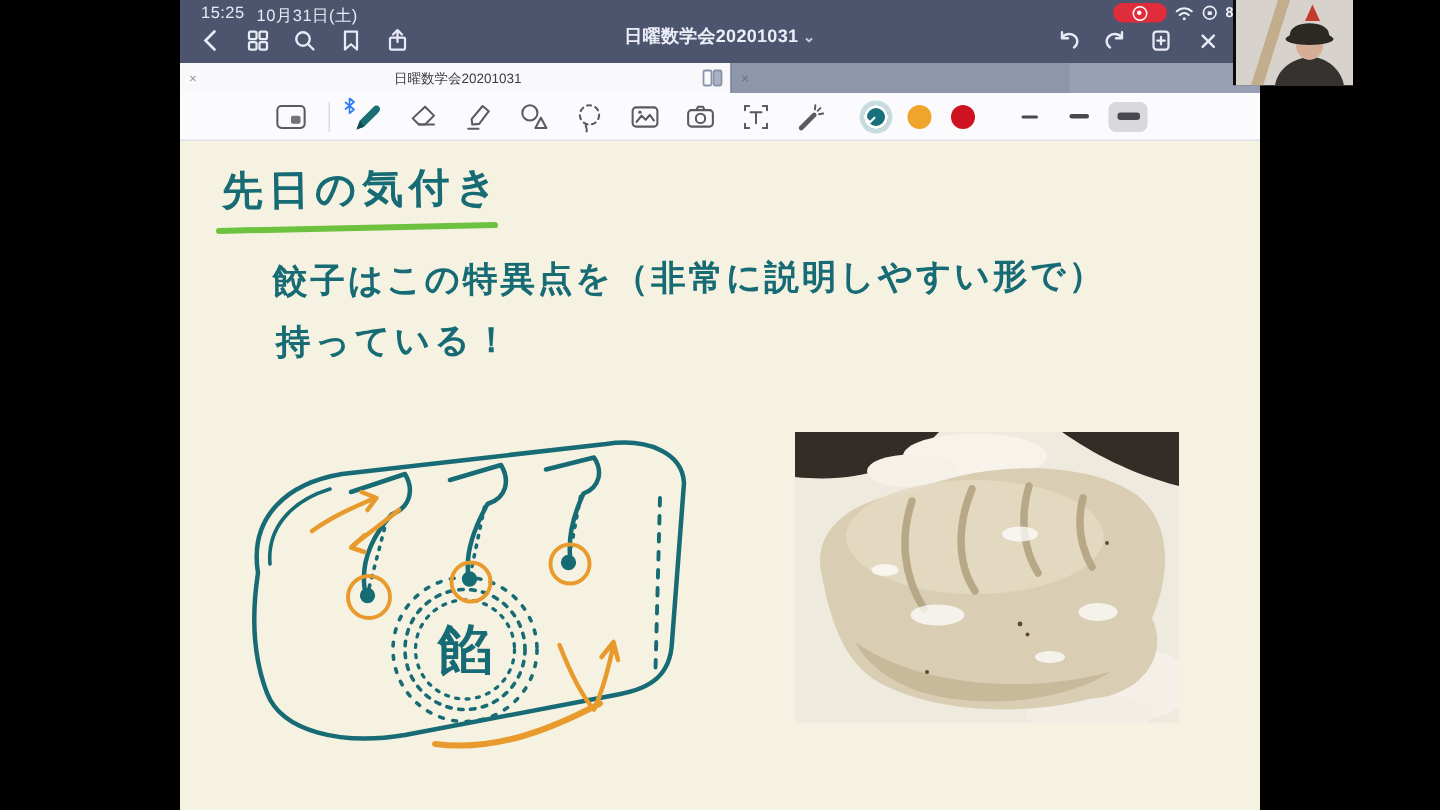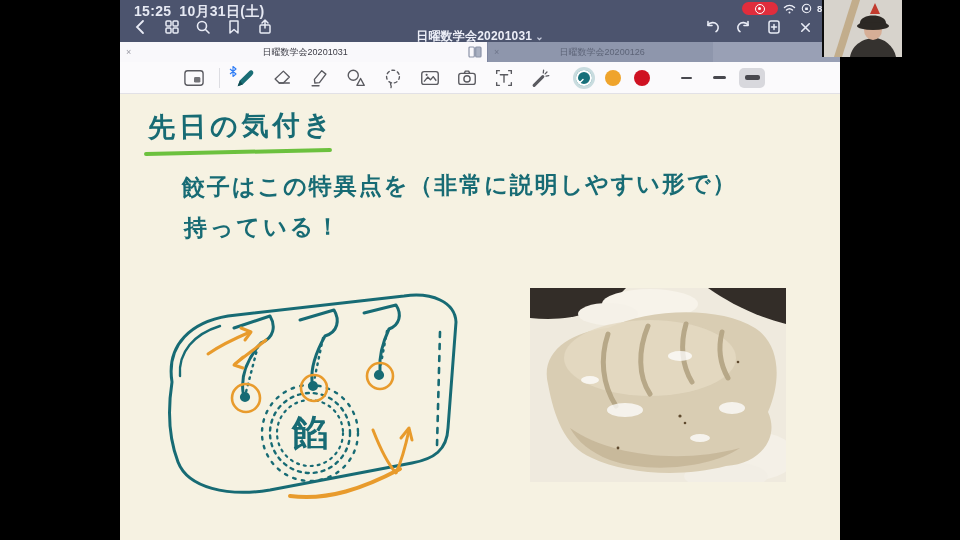--- a/index.html
+++ b/index.html
@@ -2,29 +2,29 @@
 <html><head>
 <meta charset="utf-8">
 <style>
   html,body{margin:0;padding:0;background:#000;}
   .stage{position:relative;width:960px;height:540px;background:#000;overflow:hidden;
          font-family:"Liberation Sans",sans-serif;}
   .app{position:absolute;left:120px;top:0;width:720px;height:540px;background:#f6f2e2;}
 
   
   .navbar{position:absolute;left:0;top:0;width:720px;height:42px;background:#4c546e;}
-  .status-left{position:absolute;left:14px;top:3px;color:#e6e9f3;font-size:14px;font-weight:bold;letter-spacing:.3px;display:flex;gap:8px;}
+  .status-left{position:absolute;left:14px;top:3px;color:#e6e9f3;font-size:11px;font-weight:normal;letter-spacing:.3px;display:flex;gap:8px;}
   .status-right{position:absolute;right:4px;top:2px;display:flex;align-items:center;gap:5px;color:#eef0f8;font-size:9.5px;font-weight:bold;}
   .rec-pill{width:36px;height:13px;border-radius:7px;background:#e02d3c;display:flex;align-items:center;justify-content:center;}
   .rec-dot{width:8px;height:8px;border-radius:50%;border:1.5px solid #fff;display:flex;align-items:center;justify-content:center;}
   .rec-dot i{width:3px;height:3px;border-radius:50%;background:#fff;}
   .nav-icons-left{position:absolute;left:12px;top:18px;display:flex;align-items:center;gap:13px;}
   .nav-icons-right{position:absolute;right:26px;top:18px;display:flex;align-items:center;gap:13px;}
   .nav-btn{width:18px;height:18px;display:flex;align-items:center;justify-content:center;cursor:pointer;}
-  .nav-title{position:absolute;left:0;top:28px;width:720px;text-align:center;color:#eceef7;font-size:12px;font-weight:bold;letter-spacing:.2px;cursor:pointer;}
+  .nav-title{position:absolute;left:0;top:16px;width:720px;text-align:center;color:#eceef7;font-size:12px;font-weight:bold;letter-spacing:.2px;cursor:pointer;}
   .nav-title .chev{font-size:10px;color:#c9cede;margin-left:3px;}
 
   
   .tabbar{position:absolute;left:0;top:42px;width:720px;height:20px;background:#99a0b5;display:flex;}
   .tab{height:20px;display:flex;align-items:center;font-size:9px;position:relative;cursor:pointer;}
   .tab-active{width:367px;background:#f9f8fb;color:#3c3c46;}
   .tab-inactive{width:225px;background:#8e96ac;color:#5d6478;border-left:1px solid #7e86a0;}
   .tab .x{margin:0 6px;color:#9a9aa4;font-size:9px;cursor:pointer;}
   .tab-inactive .x{color:#6d7489;}
   .tab .lbl{flex:1;text-align:center;padding-right:14px;}
@@ -154,21 +154,20 @@
         <span class="lbl">日曜数学会20201031</span>
         <span class="splitview">
           <svg width="14" height="12" viewBox="0 0 14 12" fill="none" stroke="#8b93a8" stroke-width="1.2">
               <rect x="1" y="1" width="5.3" height="10" rx="1"></rect>
               <rect x="7.7" y="1" width="5.3" height="10" rx="1" fill="#aab1c2"></rect>
             </svg>
         </span>
       </div>
       <div class="tab tab-inactive">
         <span class="x">×</span>
-        <span class="lbl">日曜数学会20200126</span>
       </div>
     </div>
 
     <div class="toolbar">
       <span class="tool">
         <svg width="22" height="20" viewBox="0 0 24 22" fill="none" stroke="#5a5a60" stroke-width="1.5">
             <rect x="2" y="3" width="20" height="16" rx="3"></rect>
             <rect x="12" y="10" width="7" height="6" rx="1.5" fill="#5a5a60" stroke="none" opacity=".85"></rect>
           </svg>
       </span>

